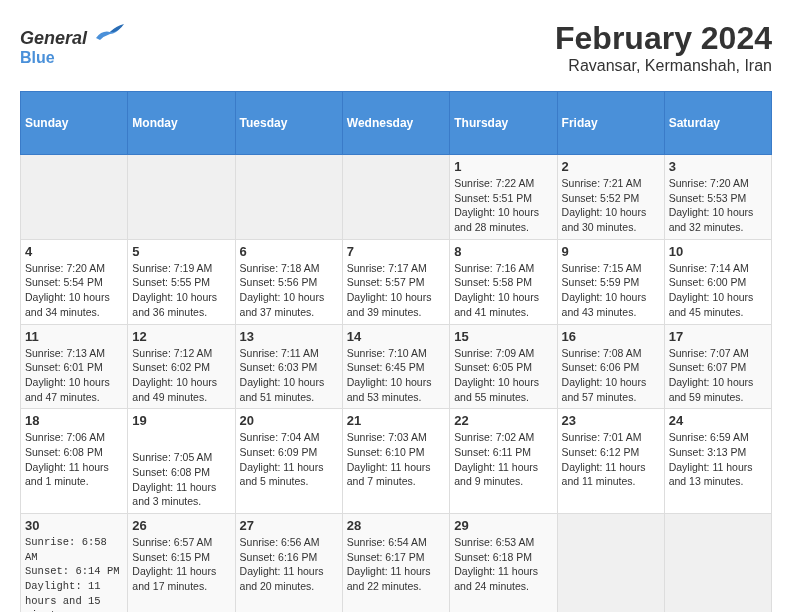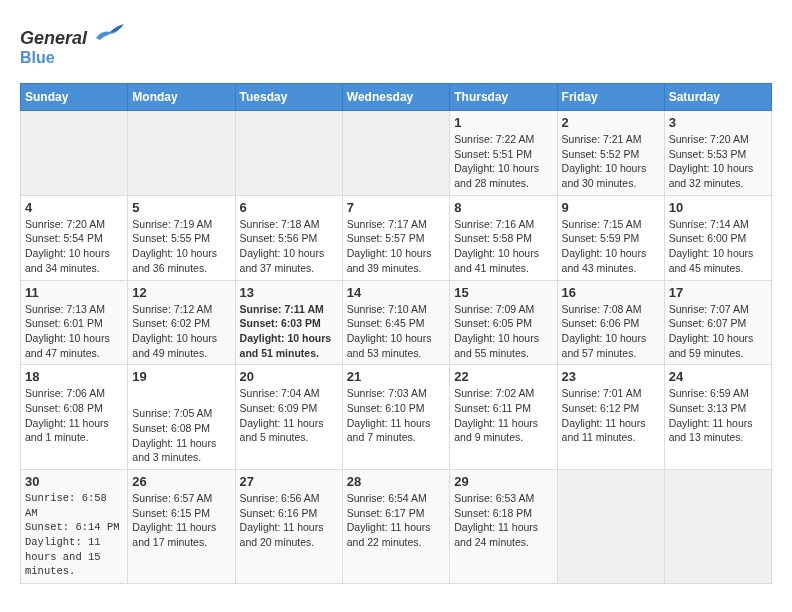--- a/index.html
+++ b/index.html
@@ -54,21 +54,21 @@
       color: #333;
     }
     table {
       width: 100%;
       border-collapse: collapse;
       font-size: 11px;
     }
     thead th {
       background-color: #4a90d9;
       color: #fff;
-      padding: 6px 4px;
+      padding: 24px 4px;
       text-align: left;
       font-size: 12px;
       font-weight: bold;
       border: 1px solid #3a7bc8;
     }
     tbody tr {
       border-bottom: 1px solid #ccc;
     }
     tbody td {
       vertical-align: top;
@@ -108,20 +108,24 @@
         <svg class="logo-bird" viewBox="0 0 32 24">
           <path d="M2,18 Q8,10 16,12 Q20,8 28,6 Q22,14 16,14 Q10,16 6,20 Z" fill="#4a90d9"></path>
           <path d="M16,12 Q22,6 30,4 Q26,10 20,12 Z" fill="#2a6db5"></path>
         </svg>
       </div>
     </div>
     <div>
       <span class="logo-blue">Blue</span>
     </div>
   </div>
+  <div class="title-section">
+    <div class="month-title">February 2024</div>
+    <div class="location-title">Ravansar, Kermanshah, Iran</div>
+  </div>
 </div>
 
 <table>
   <thead>
     <tr>
     <th>Sunday</th>
         <th>Monday</th>
         <th>Tuesday</th>
         <th>Wednesday</th>
         <th>Thursday</th>
@@ -206,21 +210,21 @@
 Daylight: 10 hours and 47 minutes.</div>
         </td>
         <td>
           <span class="day-num">12</span>
           <div class="day-info" style="white-space: pre-line;">Sunrise: 7:12 AM
 Sunset: 6:02 PM
 Daylight: 10 hours and 49 minutes.</div>
         </td>
         <td>
           <span class="day-num">13</span>
-          <div class="day-info" style="white-space: pre-line; font-weight: bold;">Sunrise: 7:11 AM
+          <div class="day-info" style="white-space: pre-line;">Sunrise: 7:11 AM
 Sunset: 6:03 PM
 Daylight: 10 hours and 51 minutes.</div>
         </td>
         <td>
           <span class="day-num">14</span>
           <div class="day-info" style="white-space: pre-line;">Sunrise: 7:10 AM
 Sunset: 6:45 PM
 Daylight: 10 hours and 53 minutes.</div>
         </td>
         <td>

